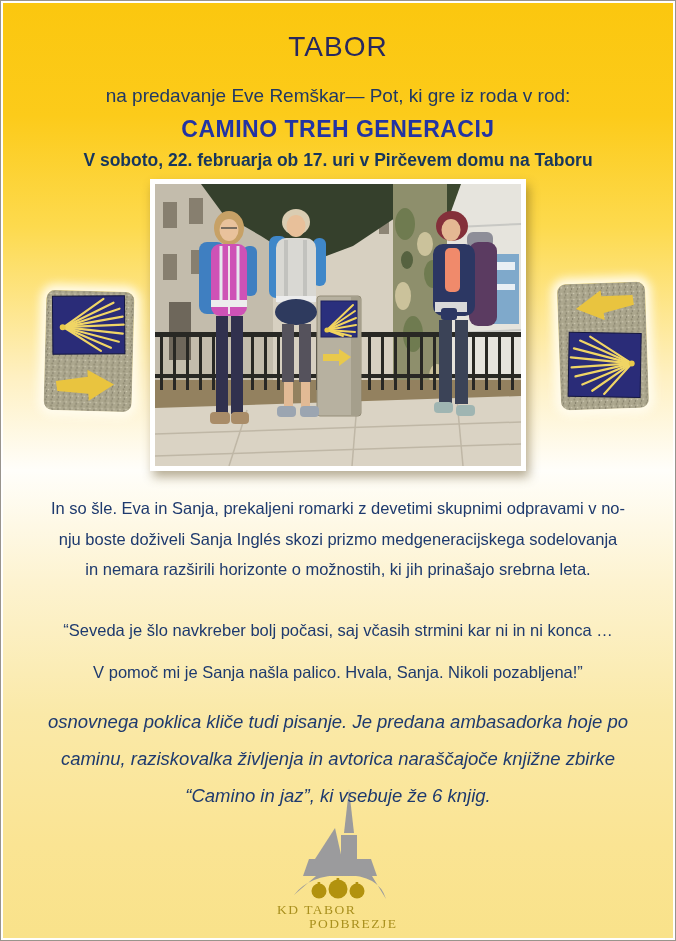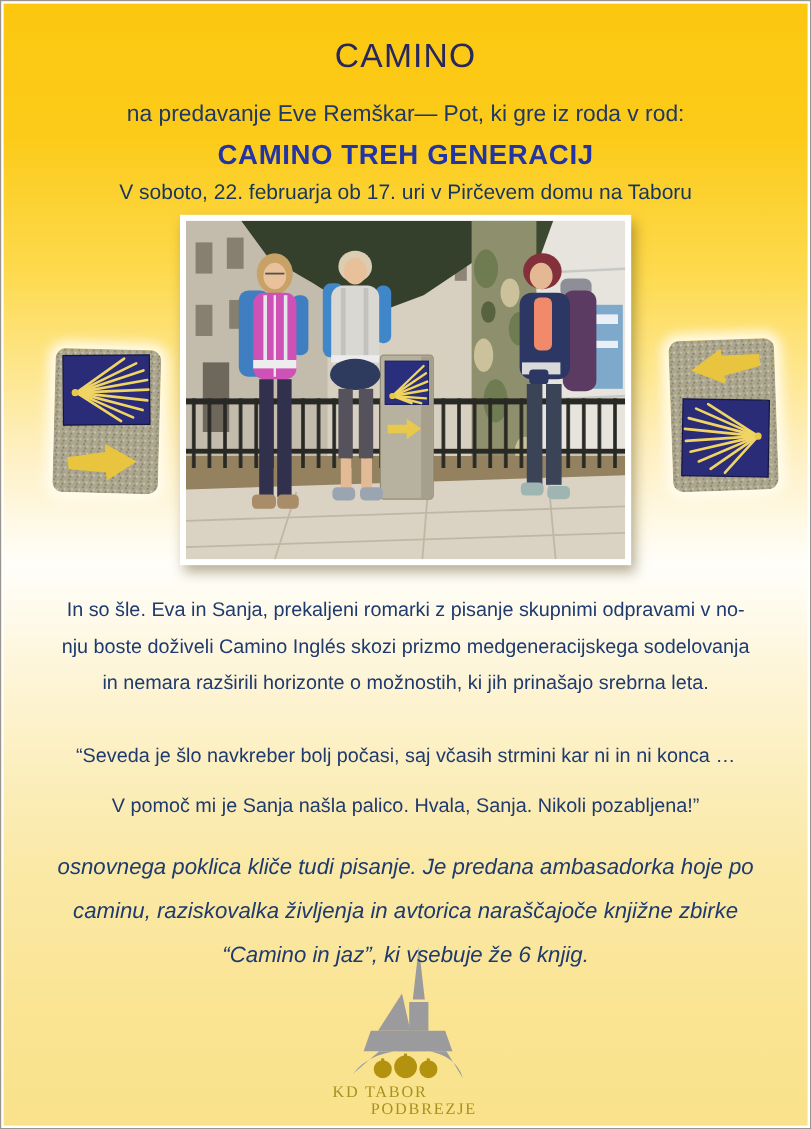--- a/index.html
+++ b/index.html
@@ -6,40 +6,40 @@
   body{width:676px;height:941px;font-family:"Liberation Sans",sans-serif;background:#ffffff;}
   .page{position:relative;width:676px;height:941px;box-sizing:border-box;border:1px solid #99948c;background:#ffffff;padding:2px;}
   .flyer{position:absolute;left:2px;top:2px;right:2px;bottom:2px;overflow:hidden;
     background:linear-gradient(to bottom,
       #fbc70f 0%, #fccb1a 12%, #fdda4e 24%, #fef0c2 40%, #fffefa 50%,
       #fdf3d0 62%, #fae9a8 76%, #fae493 90%, #f9e28a 100%);}
   .ctr{position:absolute;left:0;width:100%;text-align:center;}
   .title{top:28px;font-size:28px;font-weight:400;letter-spacing:1px;color:#28285e;}
   .subtitle{top:82px;font-size:19px;color:#203864;}
   .event-title{top:113px;font-size:23px;font-weight:bold;letter-spacing:.5px;color:#2334a3;}
-  .event-details{top:147px;font-size:17.5px;font-weight:normal;color:#17365d;}
+  .event-details{top:147px;font-size:17.5px;font-weight:bold;color:#17365d;}
   .photo{position:absolute;left:147px;top:176px;width:366px;height:282px;background:#fff;padding:5px;
     box-shadow:3px 6px 10px rgba(90,70,20,.45);}
   .marker{position:absolute;border-radius:9px;box-shadow:0 0 10px 6px rgba(255,252,238,.95);overflow:hidden;}
   .marker-left{left:42px;top:288px;width:88px;height:120px;transform:rotate(1.5deg);}
   .marker-right{left:556px;top:280px;width:88px;height:126px;transform:rotate(-2deg);}
   .bodytext{position:absolute;left:0;width:100%;text-align:center;color:#1e3a6e;z-index:3;}
   .intro{top:490px;font-size:16.5px;line-height:30.5px;}
   .quote{top:606px;font-size:16.5px;line-height:42px;}
   .bio{top:700px;font-size:18.5px;font-style:italic;line-height:37px;}
   .bio .name{font-weight:bold;}
   .logo{position:absolute;left:256px;top:784px;z-index:2;}
 </style>
 </head>
 <body>
 
 <div class="page">
   <div class="flyer">
 
-    <div class="ctr title">CAMINO</div>
+    <div class="ctr title">TABOR</div>
     <div class="ctr subtitle">na predavanje Eve Remškar— Pot, ki gre iz roda v rod:</div>
     <div class="ctr event-title">CAMINO TREH GENERACIJ</div>
     <div class="ctr event-details">V soboto, 22. februarja ob 17. uri v Pirčevem domu na Taboru</div>
 
     <div class="photo">
       <svg width="366" height="282" viewBox="0 0 366 282">
         <defs>
           <pattern id="bars" width="13" height="60" patternUnits="userSpaceOnUse">
             <rect x="5" width="3" height="60" fill="#282824"></rect>
           </pattern>
@@ -207,22 +207,22 @@
             <line x1="72" y1="80" x2="23" y2="102"></line>
               <line x1="72" y1="80" x2="33" y2="108"></line>
             <line x1="72" y1="80" x2="45" y2="111"></line>
           </g>
           <circle cx="72" cy="80" r="3" fill="#e8c94b"></circle>
         </g>
       </svg>
     </div>
 
     <div class="bodytext intro">
-      <div>In so šle. Eva in Sanja, prekaljeni romarki z pisanje skupnimi odpravami v no-</div>
-      <div>nju boste doživeli Camino Inglés skozi prizmo medgeneracijskega sodelovanja</div>
+      <div>In so šle. Eva in Sanja, prekaljeni romarki z devetimi skupnimi odpravami v no-</div>
+      <div>nju boste doživeli Sanja Inglés skozi prizmo medgeneracijskega sodelovanja</div>
       <div>in nemara razširili horizonte o možnostih, ki jih prinašajo srebrna leta.</div>
     </div>
 
     <div class="bodytext quote">
       <div>“Seveda je šlo navkreber bolj počasi, saj včasih strmini kar ni in ni konca …</div>
       <div>V pomoč mi je Sanja našla palico. Hvala, Sanja. Nikoli pozabljena!”</div>
     </div>
 
     <div class="bodytext bio">
       <div>osnovnega poklica kliče tudi pisanje. Je predana ambasadorka hoje po</div>

